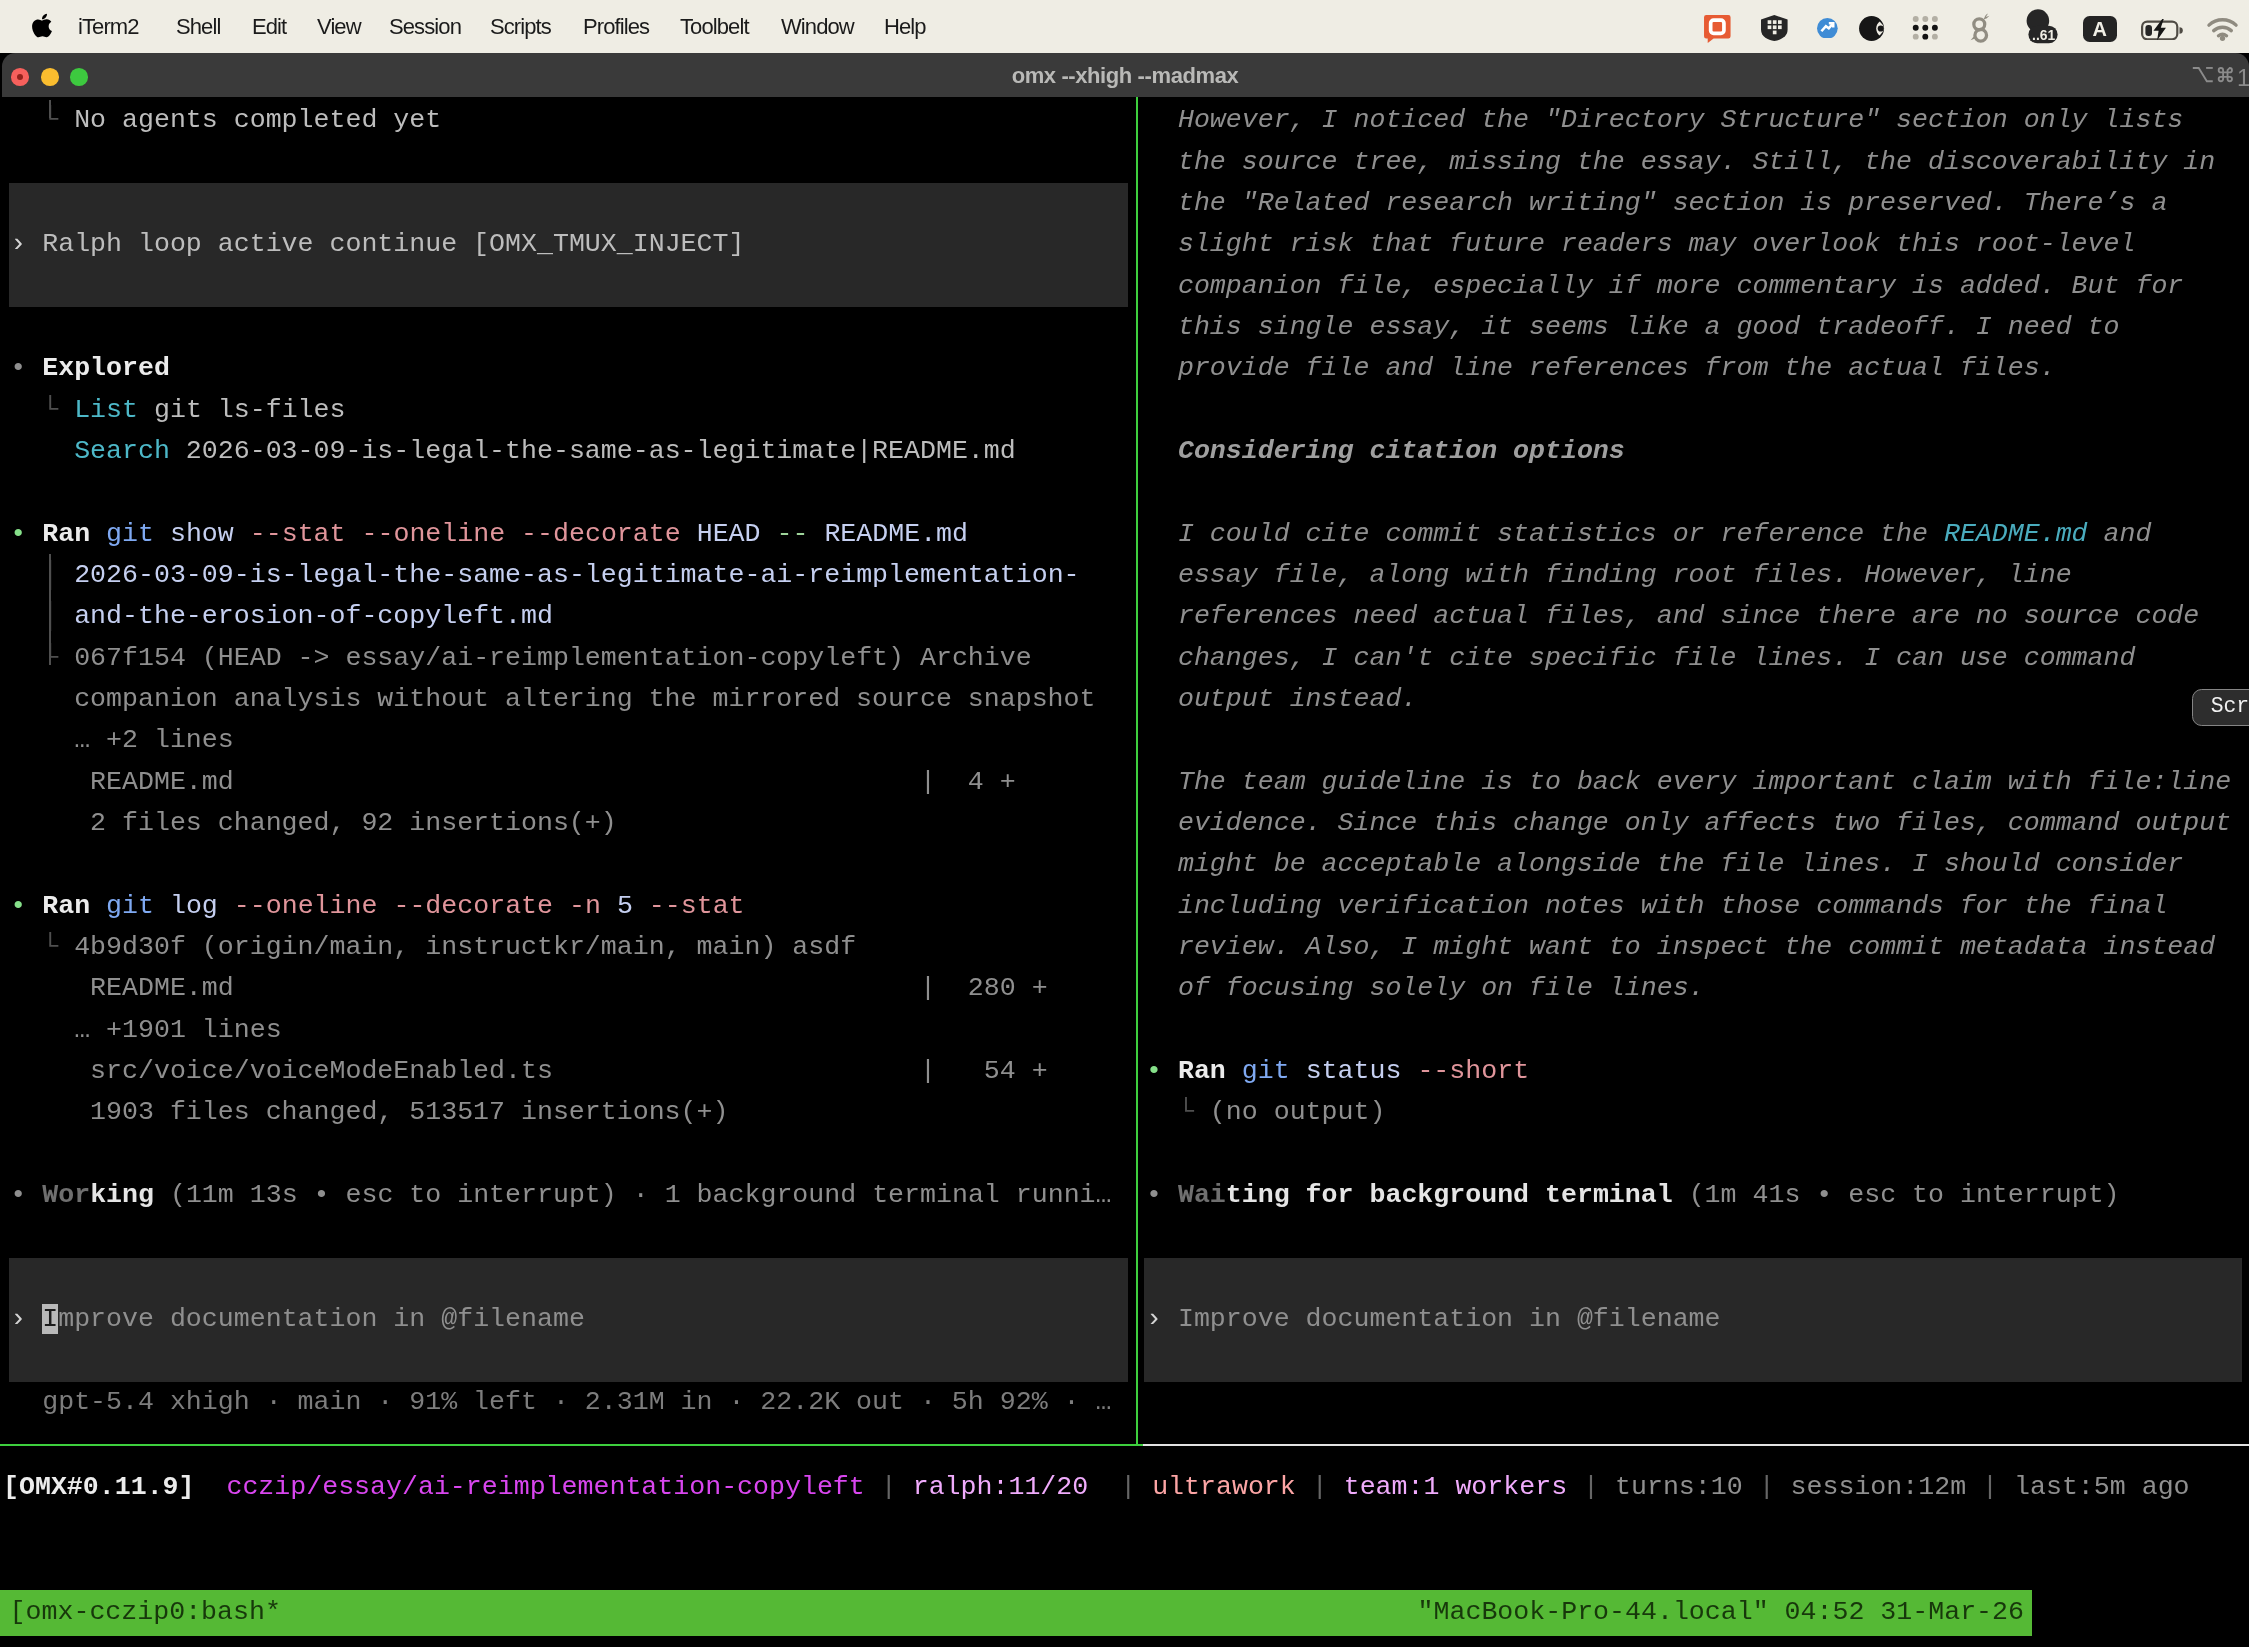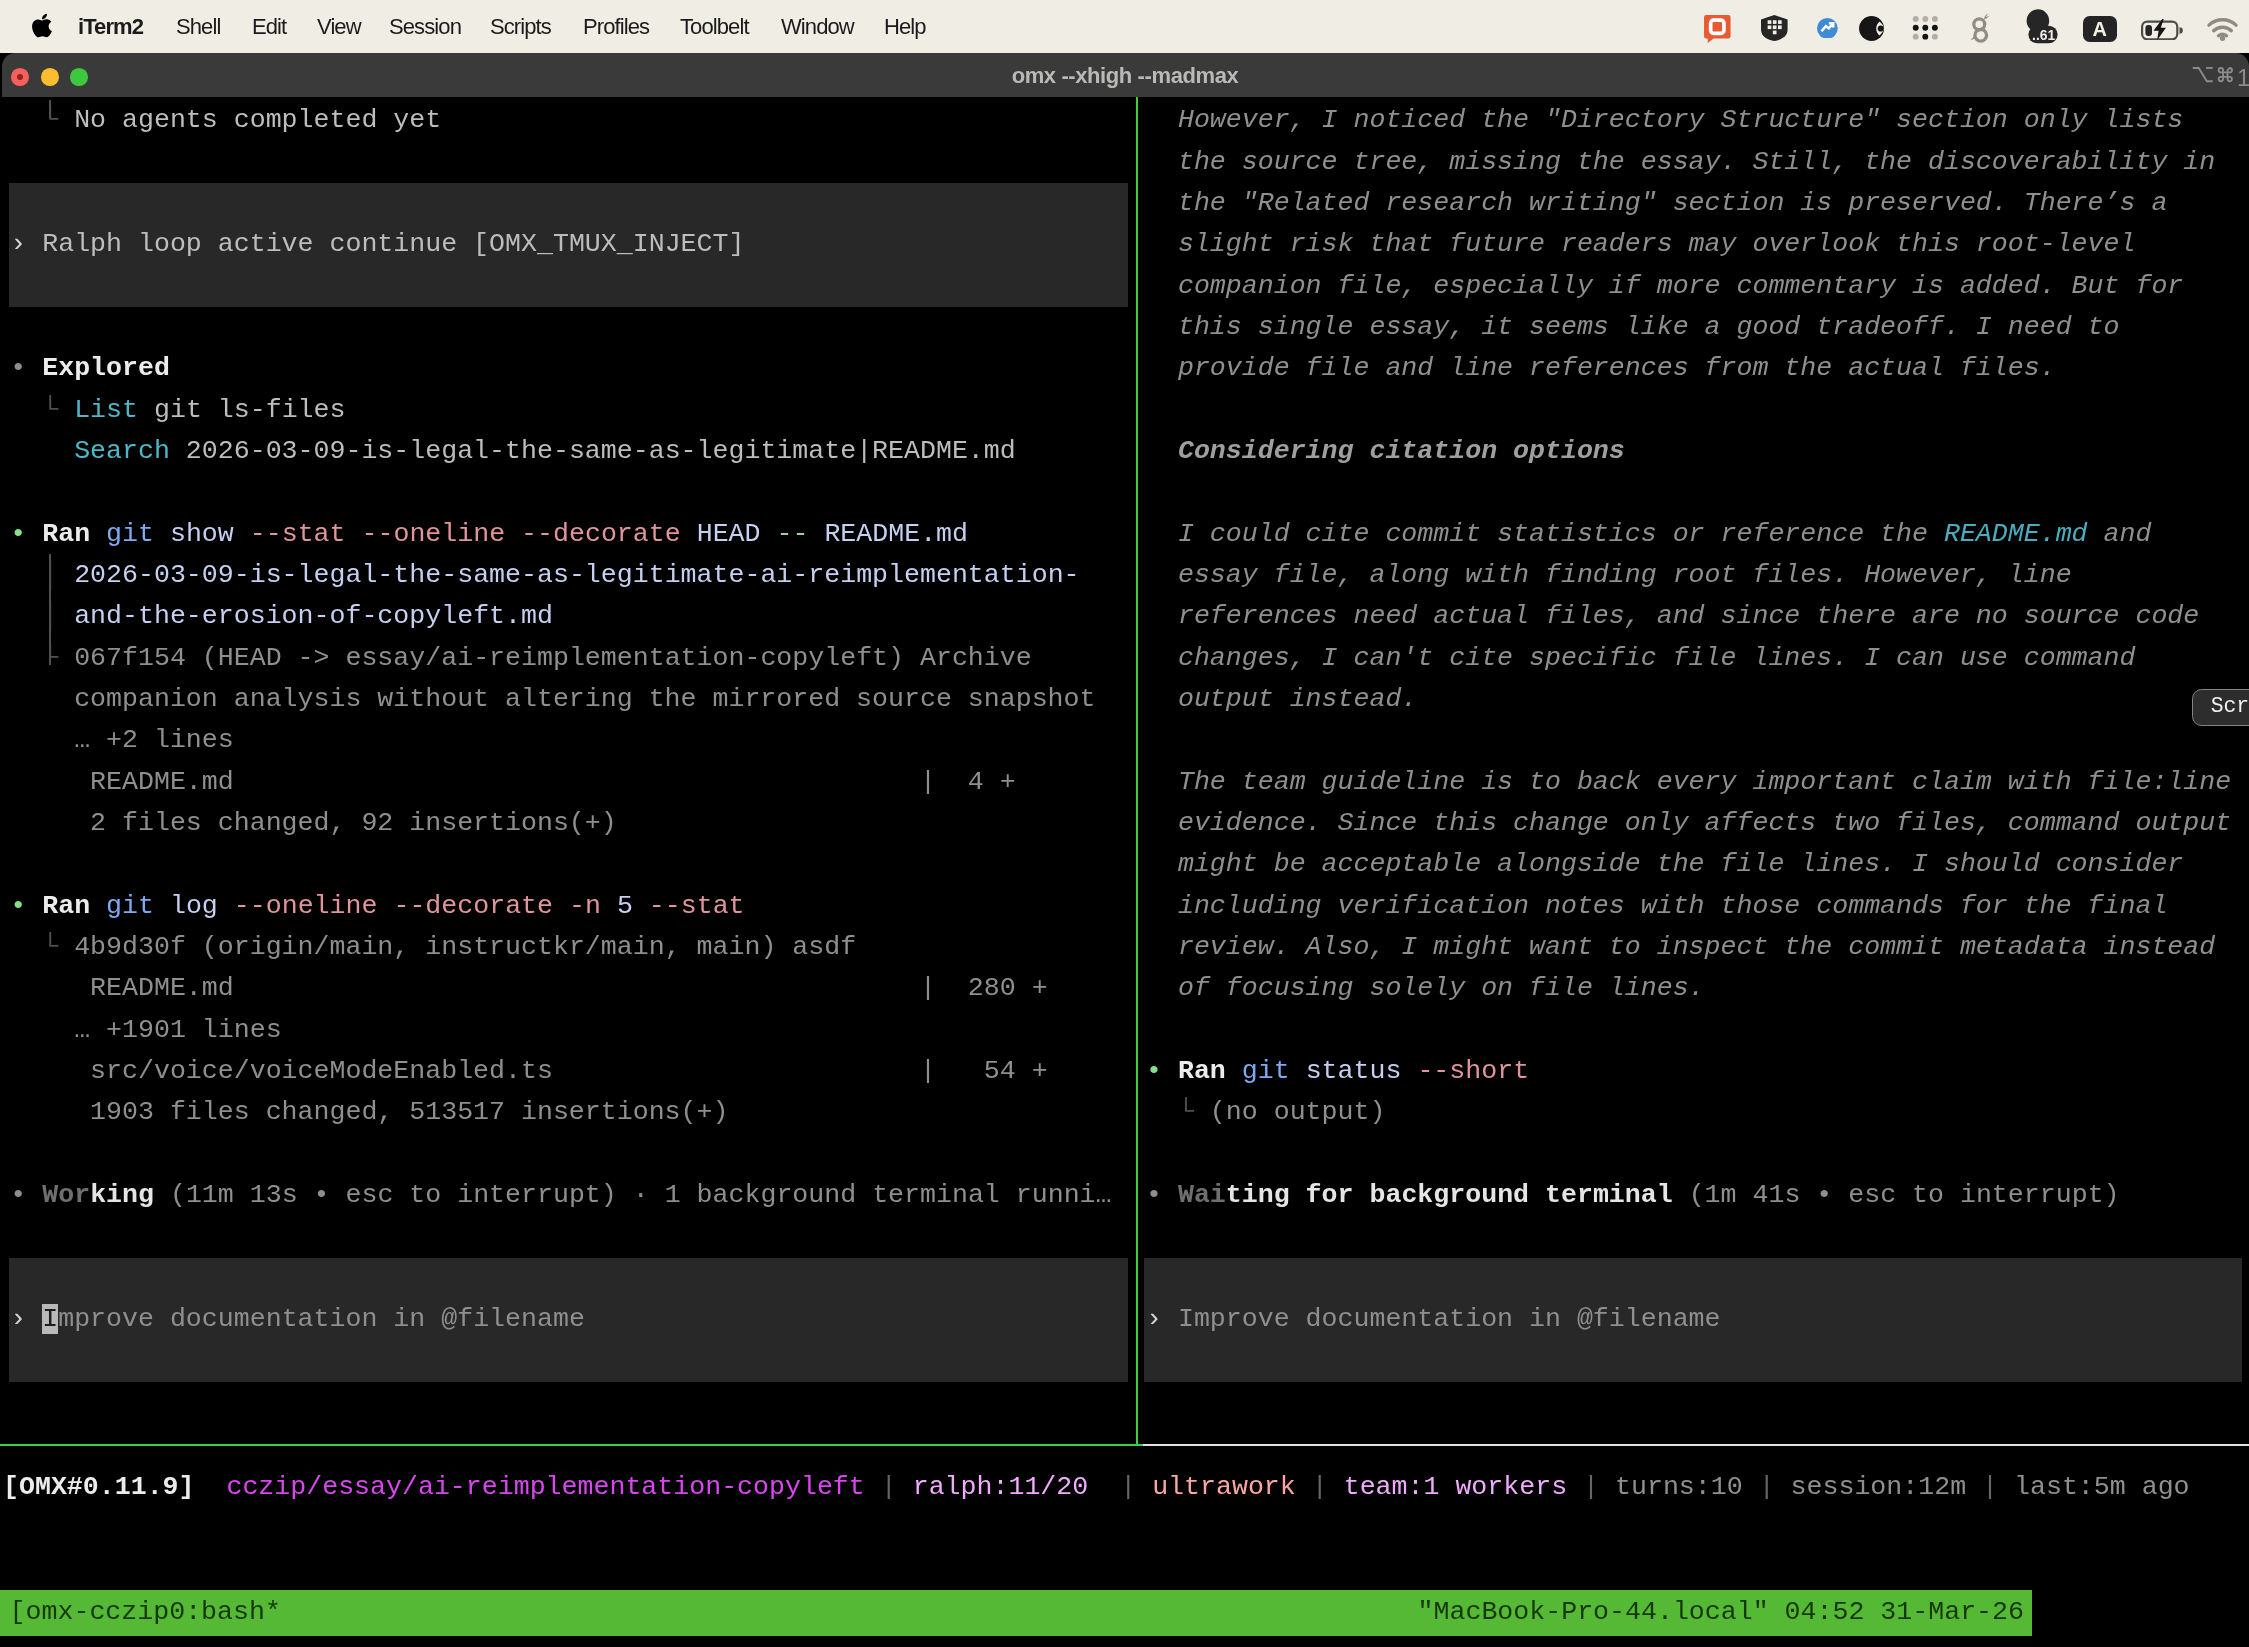--- a/index.html
+++ b/index.html
@@ -22,21 +22,21 @@
 .shB{color:#e5e5e5;font-weight:bold}
 .p1{color:#d4d4d4}
 .cur{background:#b9b9b9;color:#1c1c1c}
 .i{color:#8f8f8f}
 .ib{color:#9f9f9f;font-weight:bold}
 .icy{color:#4aacbe}
 .abs{position:absolute}
 
 .menubar{position:absolute;left:0;top:0;width:2250px;height:53px;background:#efede4}
 .mi{position:absolute;top:0;height:53px;line-height:54px;color:#1b1b1b;font-size:22px;font-weight:500;letter-spacing:-0.9px}
-.mi.b{font-weight:700}
+.mi.b{font-weight:400}
 .titlebar{position:absolute;left:1.5px;top:53px;width:2247px;height:44px;background:#3a3a3a;border-radius:13.3px 13.3px 0 0}
 .tl{position:absolute;top:68px;width:17.7px;height:17.7px;border-radius:50%}
 .title{position:absolute;top:53px;left:0;width:2250px;height:44px;text-align:center;line-height:45px;color:#b9b9b7;font-size:22px;font-weight:700;letter-spacing:-0.4px}
 .box{position:absolute;background:#282828}
 .vline{position:absolute;left:1136px;top:97px;width:2.2px;height:1349px;background:#3ecf3e}
 .hl1{position:absolute;left:0;top:1444px;width:1143px;height:2.2px;background:#3ecf3e}
 .hl2{position:absolute;left:1143px;top:1444px;width:1107px;height:2.2px;background:#e2e2e2}
 .obar{position:absolute;left:3px;top:1467px;height:41px;color:#8f8f8f}
 .tbar{position:absolute;left:0;top:1590px;width:2032px;height:46px;background:#55b935;color:#17380b}
 .tbar .in{position:absolute;left:9.6px;top:2.2px}
@@ -169,20 +169,21 @@
 <div class="row" style="left:10.3px;top:762px"><span class="dim">     README.md                                           |  4 +</span></div>
 <div class="row" style="left:10.3px;top:803px"><span class="dim">     2 files changed, 92 insertions(+)</span></div>
 <div class="row" style="left:10.3px;top:886px"><span class="bullG">•</span> <span class="w">Ran</span> <span class="bl">git</span> <span class="pale">log</span> <span class="sal">--oneline</span> <span class="sal">--decorate</span> <span class="sal">-n</span> <span class="pale">5</span> <span class="sal">--stat</span></div>
 <div class="row" style="left:10.3px;top:927px">  <span class="tree">└</span> <span class="dim">4b9d30f (origin/main, instructkr/main, main) asdf</span></div>
 <div class="row" style="left:10.3px;top:968px"><span class="dim">     README.md                                           |  280 +</span></div>
 <div class="row" style="left:10.3px;top:1010px"><span class="dim">    … +1901 lines</span></div>
 <div class="row" style="left:10.3px;top:1051px"><span class="dim">     src/voice/voiceModeEnabled.ts                       |   54 +</span></div>
 <div class="row" style="left:10.3px;top:1092px"><span class="dim">     1903 files changed, 513517 insertions(+)</span></div>
 <div class="row" style="left:10.3px;top:1175px"><span class="bullX">•</span> <span class="shA">Wor</span><span class="shB">king</span> <span class="dim">(11m 13s • esc to interrupt)</span><span class="dim"> · 1 background terminal runni…</span></div>
 <div class="row" style="left:10.3px;top:1299px"><span class="p1">›</span> <span class="cur">I</span><span class="dim">mprove documentation in @filename</span></div>
+<div class="row" style="left:10.3px;top:1382px"><span class="dim2">  gpt-5.4 xhigh · main · 91% left · 2.31M in · 22.2K out · 5h 92% · …</span></div>
 <div class="row it" style="left:1146px;top:100px"><span class="i">  However, I noticed the "Directory Structure" section only lists</span></div>
 <div class="row it" style="left:1146px;top:142px"><span class="i">  the source tree, missing the essay. Still, the discoverability in</span></div>
 <div class="row it" style="left:1146px;top:183px"><span class="i">  the "Related research writing" section is preserved. There’s a</span></div>
 <div class="row it" style="left:1146px;top:224px"><span class="i">  slight risk that future readers may overlook this root-level</span></div>
 <div class="row it" style="left:1146px;top:266px"><span class="i">  companion file, especially if more commentary is added. But for</span></div>
 <div class="row it" style="left:1146px;top:307px"><span class="i">  this single essay, it seems like a good tradeoff. I need to</span></div>
 <div class="row it" style="left:1146px;top:348px"><span class="i">  provide file and line references from the actual files.</span></div>
 <div class="row it" style="left:1146px;top:555px"><span class="i">  essay file, along with finding root files. However, line</span></div>
 <div class="row it" style="left:1146px;top:596px"><span class="i">  references need actual files, and since there are no source code</span></div>
 <div class="row it" style="left:1146px;top:638px"><span class="i">  changes, I can't cite specific file lines. I can use command</span></div>

